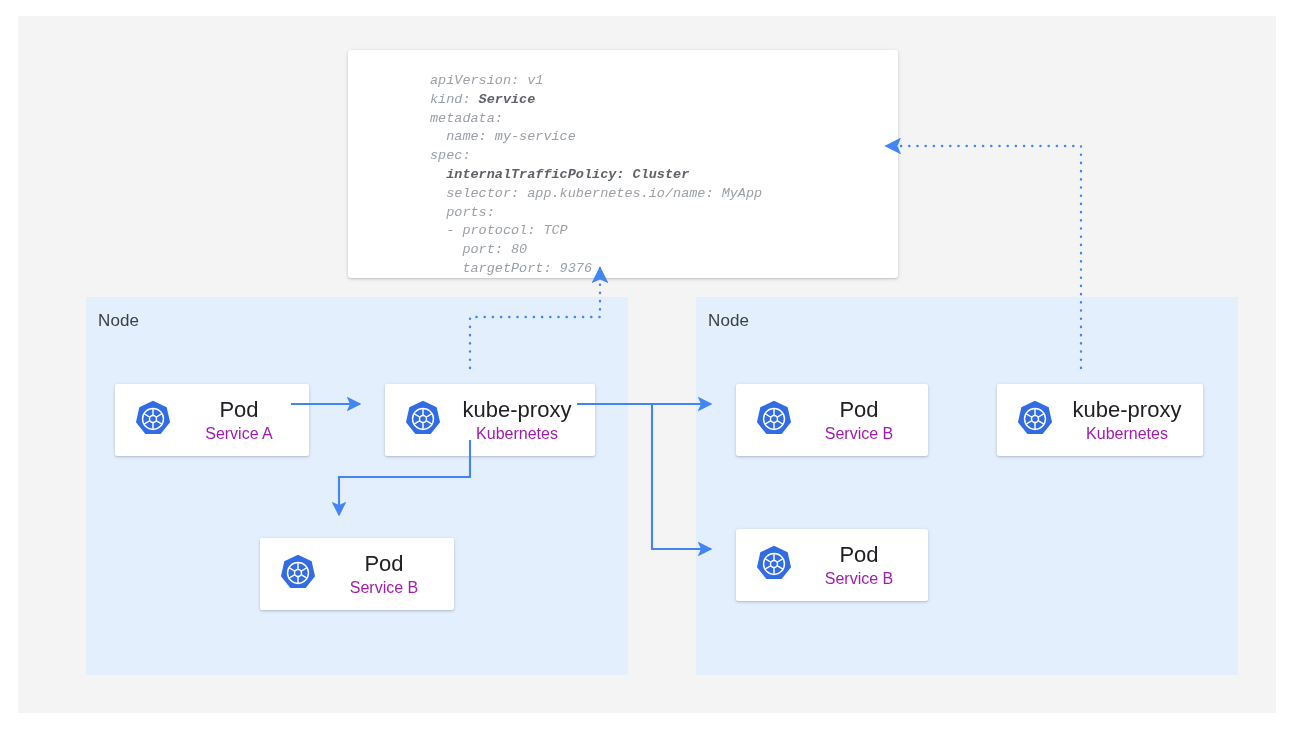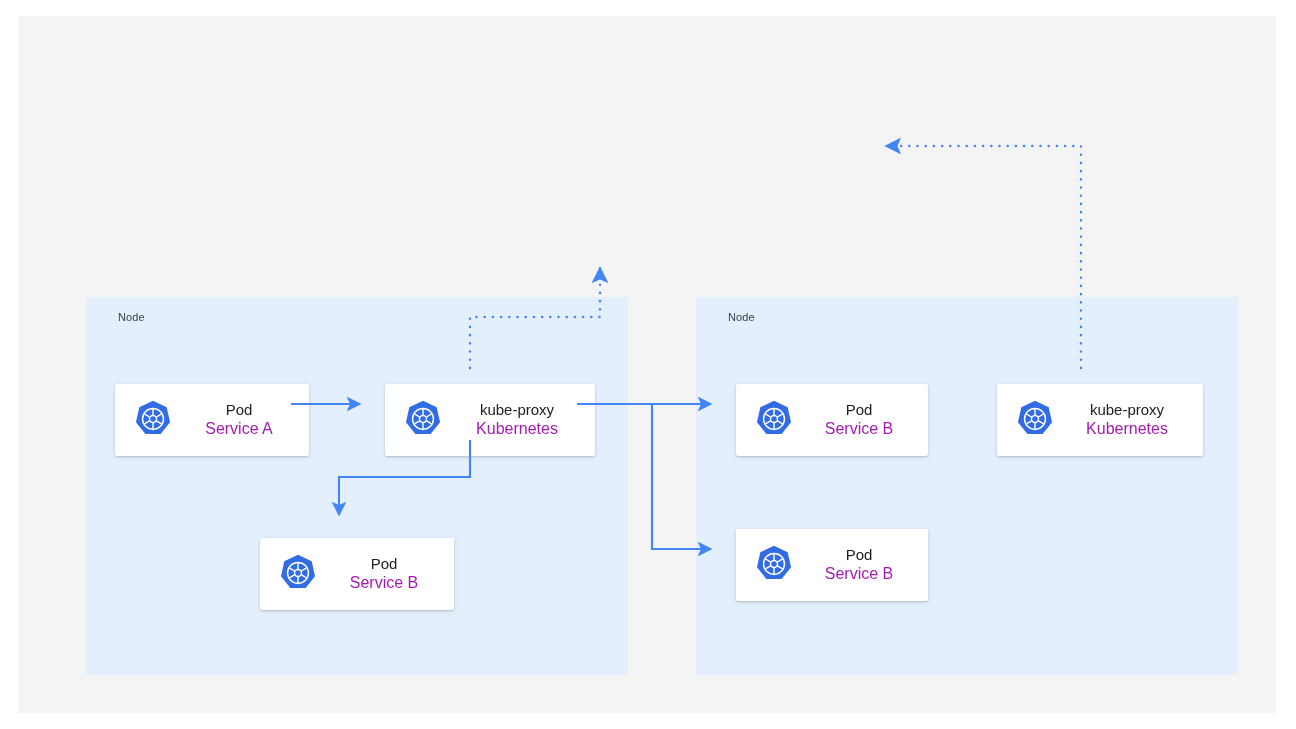--- a/index.html
+++ b/index.html
@@ -30,23 +30,23 @@
   }
   
   .node-panel {
     position: absolute;
     background: #e3effc;
   }
   #node-left  { left: 68px;  top: 281px; width: 542px; height: 378px; }
   #node-right { left: 678px; top: 281px; width: 542px; height: 378px; }
   .node-label {
     position: absolute;
-    left: 32px;
+    left: 12px;
     top: 14px;
-    font-size: 11px;
+    font-size: 17px;
     color: #3c4043;
     letter-spacing: .1px;
     white-space: nowrap;
   }
   
   .card {
     position: absolute;
     background: #ffffff;
     border-radius: 2px;
     box-shadow: 0 1px 2px rgba(60,64,67,.22), 0 1px 4px rgba(60,64,67,.10);
@@ -61,21 +61,21 @@
     height: 44px;
     display: block;
   }
   .card .card-text {
     flex: 1 1 auto;
     text-align: center;
     padding: 0 10px 0 4px;
     line-height: 1.28;
   }
   .card .card-title {
-    font-size: 15px;
+    font-size: 22px;
     color: #202124;
     white-space: nowrap;
   }
   .card .card-sub {
     font-size: 16px;
     color: #a21caf;
     white-space: nowrap;
   }
   
   #card-pod-a       { left: 97px;  top: 368px; width: 194px; height: 72px; }
@@ -131,20 +131,33 @@
 <div id="stage">
   <div id="canvas">
 
     <div class="node-panel" id="node-left">
       <div class="node-label">Node</div>
     </div>
     <div class="node-panel" id="node-right">
       <div class="node-label">Node</div>
     </div>
 
+    <div id="yaml-box">
+      <pre id="yaml-code">apiVersion: v1
+kind: <b>Service</b>
+metadata:
+  name: my-service
+spec:
+  <b>internalTrafficPolicy: Cluster</b>
+  selector: app.kubernetes.io/name: MyApp
+  ports:
+  - protocol: TCP
+    port: 80
+    targetPort: 9376</pre>
+    </div>
 
     <div class="card" id="card-pod-a">
       <svg class="k8s-logo" viewBox="0 0 64 64">
         <polygon points="32,4 51.9,13.6 56.8,35.1 43.1,52.4 20.9,52.4 7.2,35.1 12.1,13.6" fill="#326ce5"></polygon>
         <g fill="none" stroke="#ffffff" stroke-width="2.1">
           <circle cx="32" cy="30.5" r="15.2"></circle>
           <circle cx="32" cy="30.5" r="5.1"></circle>
           <line x1="32" y1="15.3" x2="32" y2="25.4"></line>
           <line x1="32" y1="35.6" x2="32" y2="45.7"></line>
           <line x1="18.8" y1="22.9" x2="27.6" y2="28"></line>

